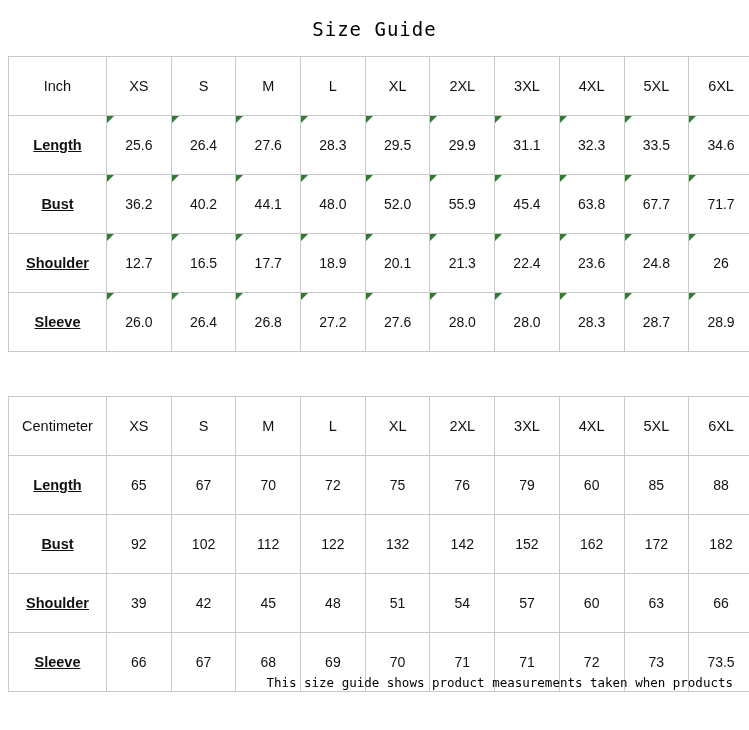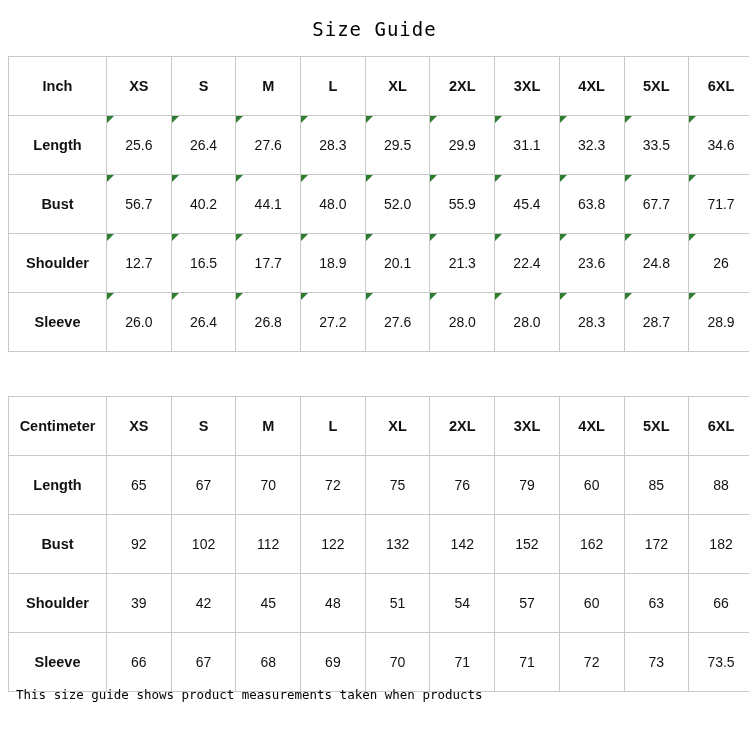--- a/index.html
+++ b/index.html
@@ -42,26 +42,27 @@
     border: 1px solid #c9c9c9;
     height: 56px;
     text-align: center;
     vertical-align: middle;
     font-size: 14px;
     font-family: "Liberation Sans", sans-serif;
     color: #111;
     position: relative;
   }
   table.size-table th {
-    font-weight: bold;
+    font-weight: normal;
     font-size: 14.5px;
   }
   table.size-table td.rowhead {
     font-weight: bold;
     font-size: 14.5px;
+    text-decoration: underline;
   }
   
   table.size-table col.c0 { width: 98px; }
   table.size-table col.cn { width: 64.7px; }
 
   
   td.mark::before, th.mark::before {
     content: "";
     position: absolute;
     top: 0;
@@ -71,22 +72,22 @@
     border-top: 7px solid #2f7d32;
     border-right: 7px solid transparent;
   }
   .spacer {
     height: 44px;
   }
   .footer {
     position: absolute;
     left: 0;
     right: 0;
-    bottom: 8px;
-    text-align: left;
+    bottom: 20px;
+    text-align: right;
     font-family: "DejaVu Sans Mono", monospace;
     font-size: 12.5px;
     line-height: 19px;
     color: #000;
     padding: 0 16px;
   }
   .footer-line { display: block; }
 </style>
 </head>
 <body>
@@ -134,21 +135,21 @@
           <td class="mark">28.3</td>
           <td class="mark">29.5</td>
           <td class="mark">29.9</td>
           <td class="mark">31.1</td>
           <td class="mark">32.3</td>
           <td class="mark">33.5</td>
           <td class="mark">34.6</td>
         </tr>
         <tr>
           <td class="rowhead">Bust</td>
-          <td class="mark">56.7</td>
+          <td class="mark">36.2</td>
           <td class="mark">40.2</td>
           <td class="mark">44.1</td>
           <td class="mark">48.0</td>
           <td class="mark">52.0</td>
           <td class="mark">55.9</td>
           <td class="mark">45.4</td>
           <td class="mark">63.8</td>
           <td class="mark">67.7</td>
           <td class="mark">71.7</td>
         </tr>

